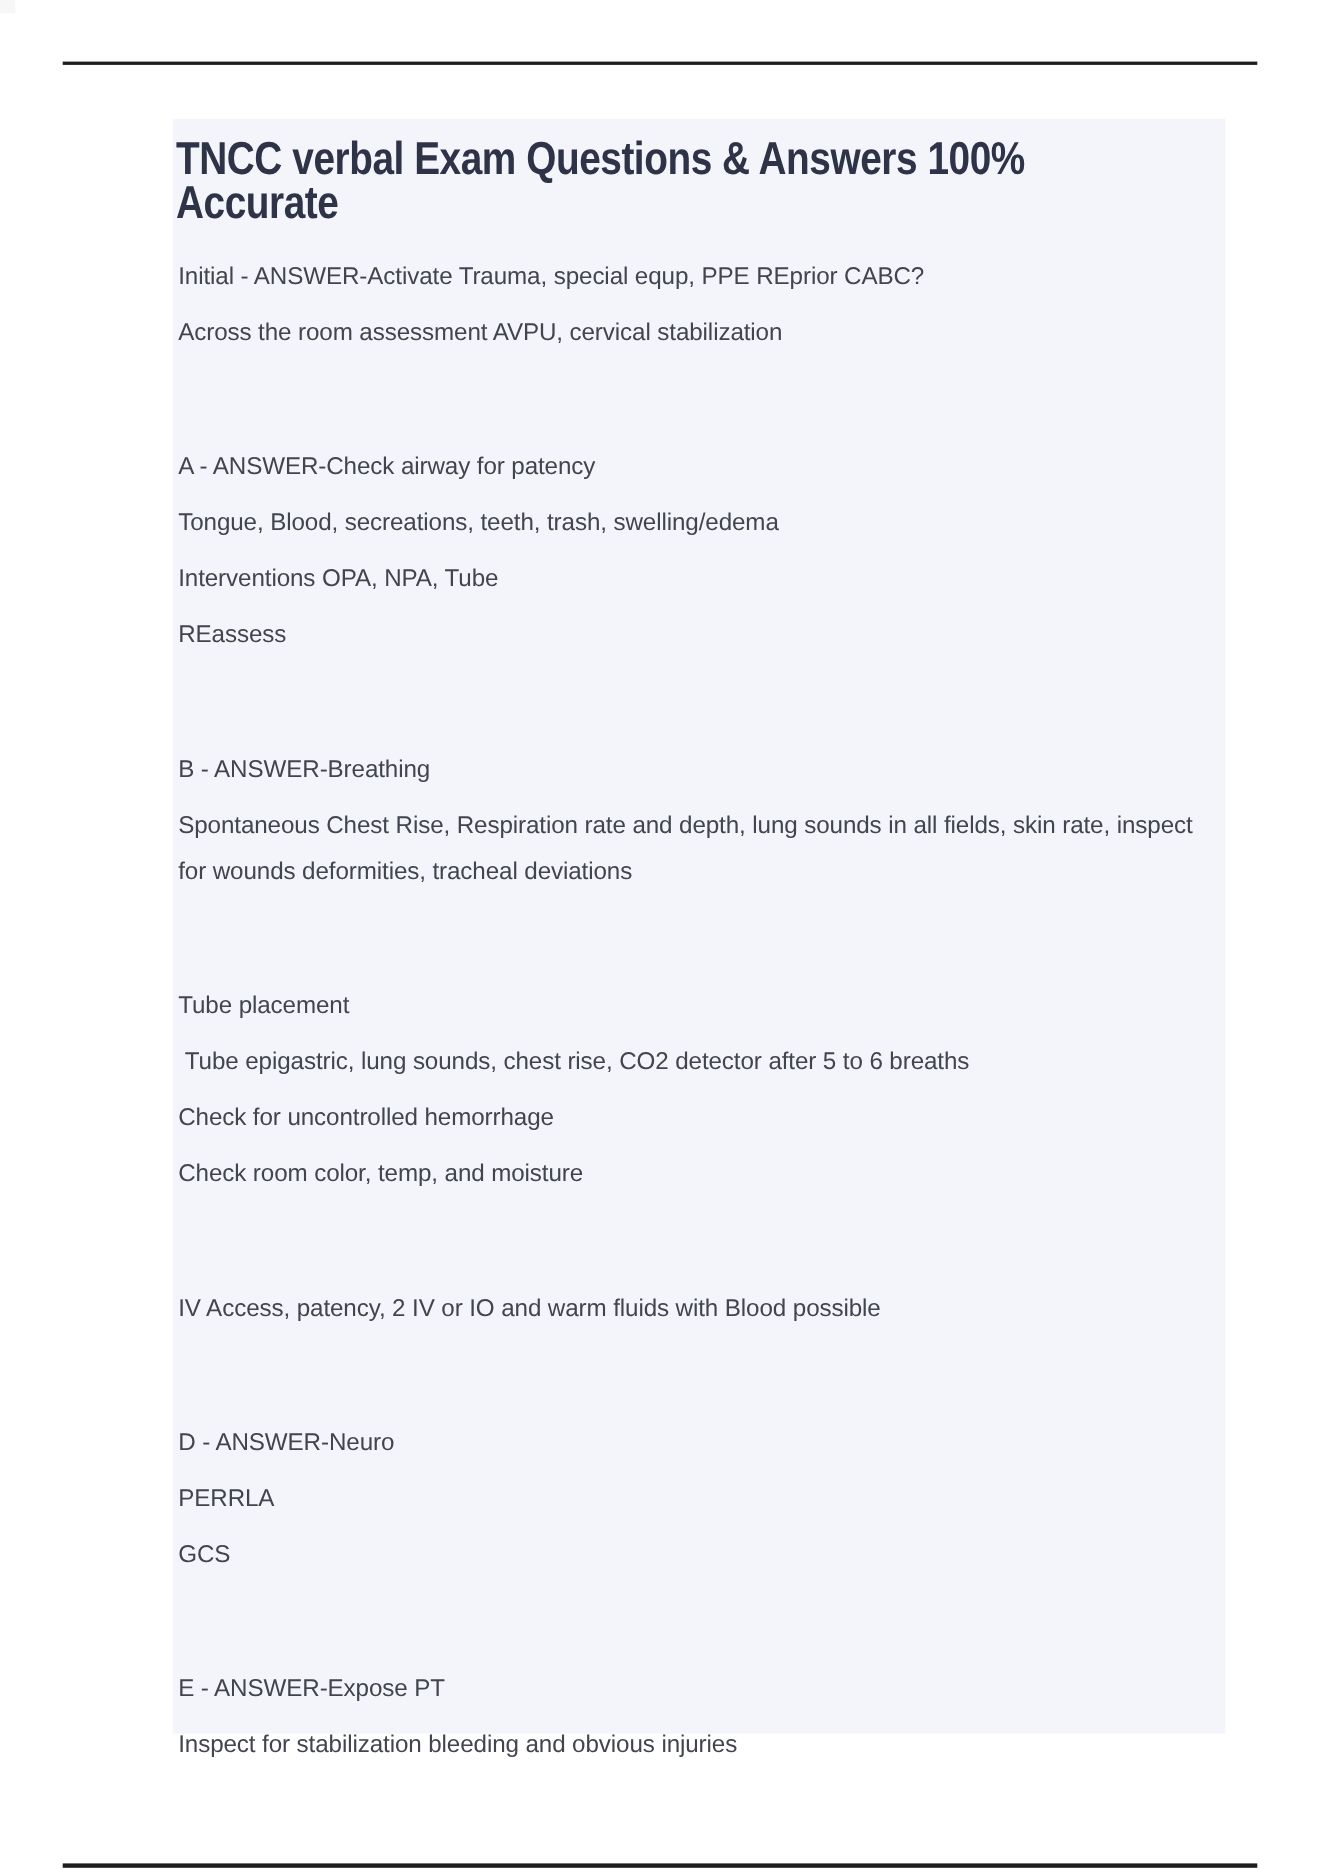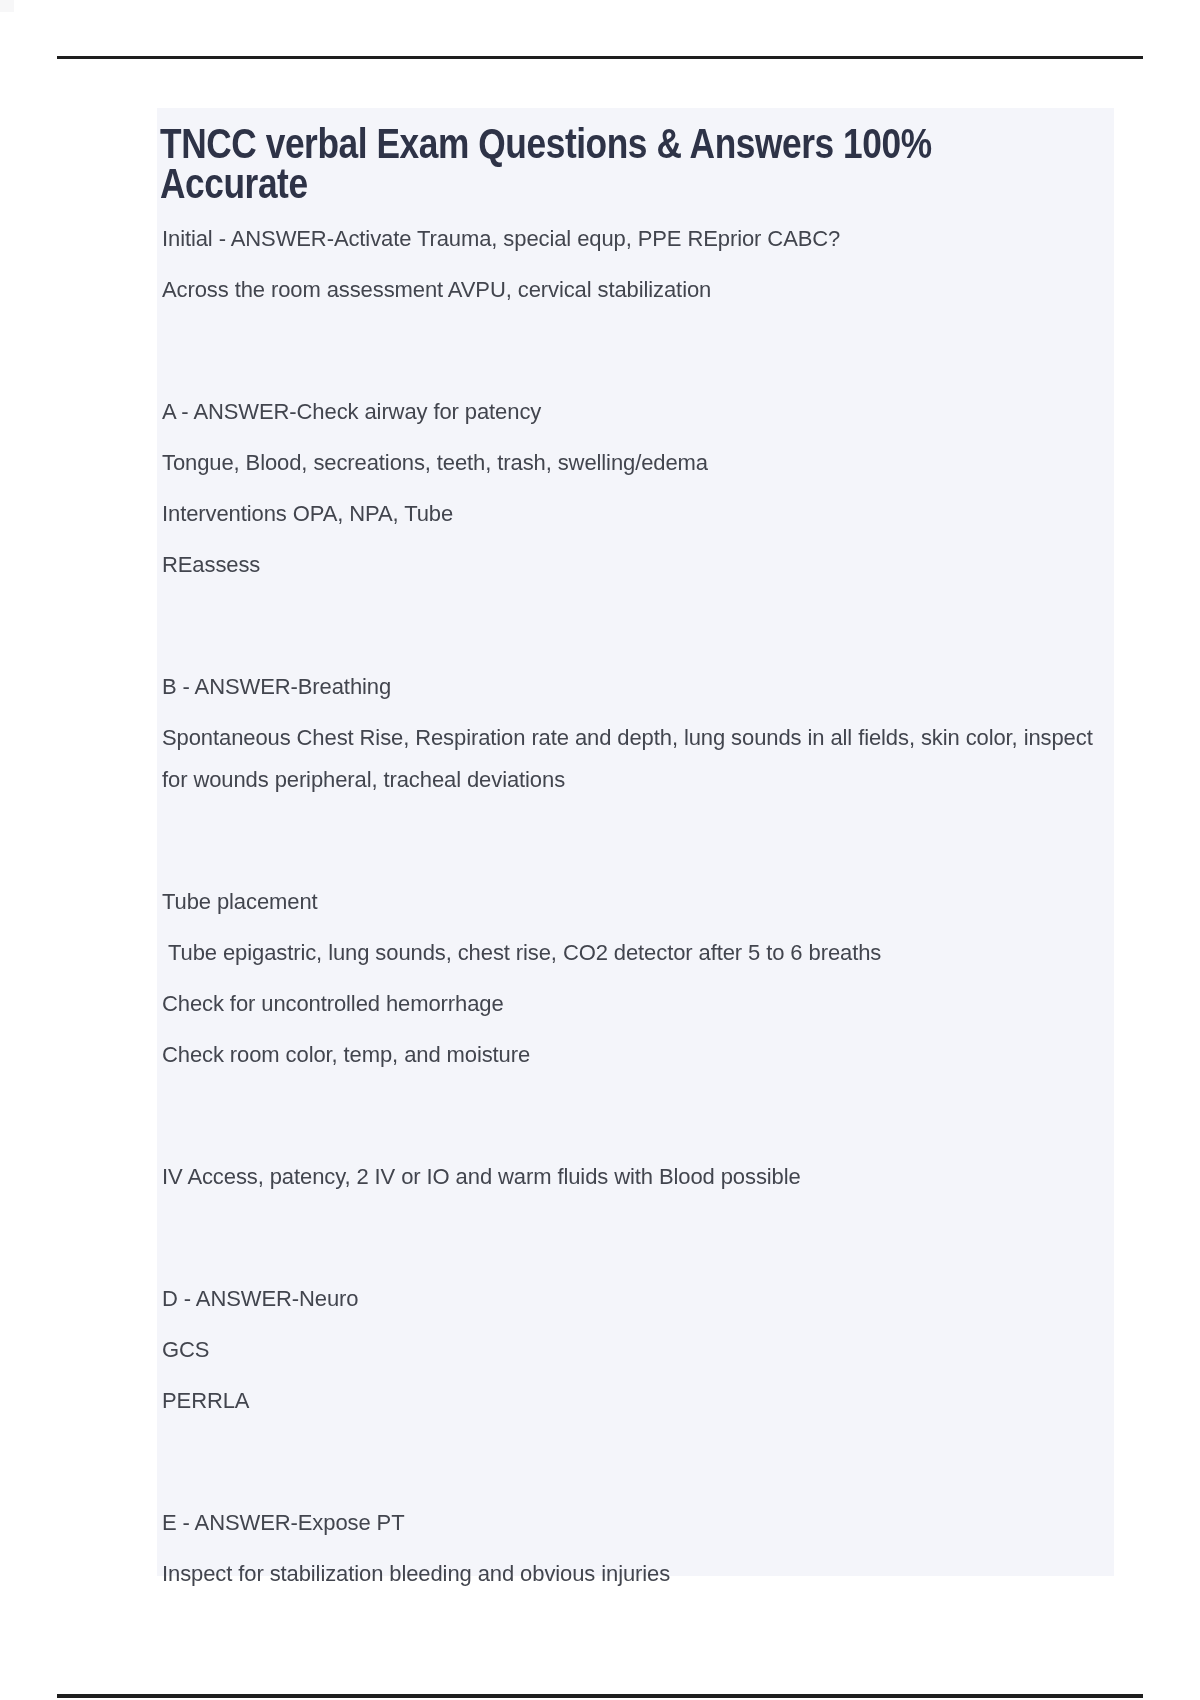--- a/index.html
+++ b/index.html
@@ -42,21 +42,21 @@
     font-weight: bold;
     line-height: 40px;
     letter-spacing: -0.5px;
     color: var(--title-color, #2e3347);
     transform: scaleX(0.84);
     transform-origin: 0 0;
   }
   .paragraphs {
     position: absolute;
     left: 162px;
-    top: 218px;
+    top: 230px;
     width: 935px;
   }
   .para {
     margin: 0 0 9px 0;
     font-size: 22px;
     line-height: 42px;
     letter-spacing: -0.1px;
     color: var(--body-color, #42454e);
     white-space: pre-wrap;
   }
@@ -72,26 +72,26 @@
 <h1 class="doc-title">TNCC verbal Exam Questions &amp; Answers 100% Accurate</h1>
 
 <div class="paragraphs">
   <p class="para">Initial - ANSWER-Activate Trauma, special equp, PPE REprior CABC?</p>
   <p class="para">Across the room assessment AVPU, cervical stabilization</p>
   <p class="para gap">A - ANSWER-Check airway for patency</p>
   <p class="para">Tongue, Blood, secreations, teeth, trash, swelling/edema</p>
   <p class="para">Interventions OPA, NPA, Tube</p>
   <p class="para">REassess</p>
   <p class="para gap">B - ANSWER-Breathing</p>
-  <p class="para">Spontaneous Chest Rise, Respiration rate and depth, lung sounds in all fields, skin color, inspect for wounds peripheral, tracheal deviations</p>
+  <p class="para">Spontaneous Chest Rise, Respiration rate and depth, lung sounds in all fields, skin rate, inspect for wounds deformities, tracheal deviations</p>
   <p class="para gap">Tube placement</p>
   <p class="para"> Tube epigastric, lung sounds, chest rise, CO2 detector after 5 to 6 breaths</p>
   <p class="para">Check for uncontrolled hemorrhage</p>
   <p class="para">Check room color, temp, and moisture</p>
   <p class="para gap">IV Access, patency, 2 IV or IO and warm fluids with Blood possible</p>
   <p class="para gap">D - ANSWER-Neuro</p>
+  <p class="para">PERRLA</p>
   <p class="para">GCS</p>
-  <p class="para">PERRLA</p>
   <p class="para gap">E - ANSWER-Expose PT</p>
   <p class="para">Inspect for stabilization bleeding and obvious injuries</p>
 </div>
 
 <div class="rule rule-bottom"></div>
 
 </body></html>

